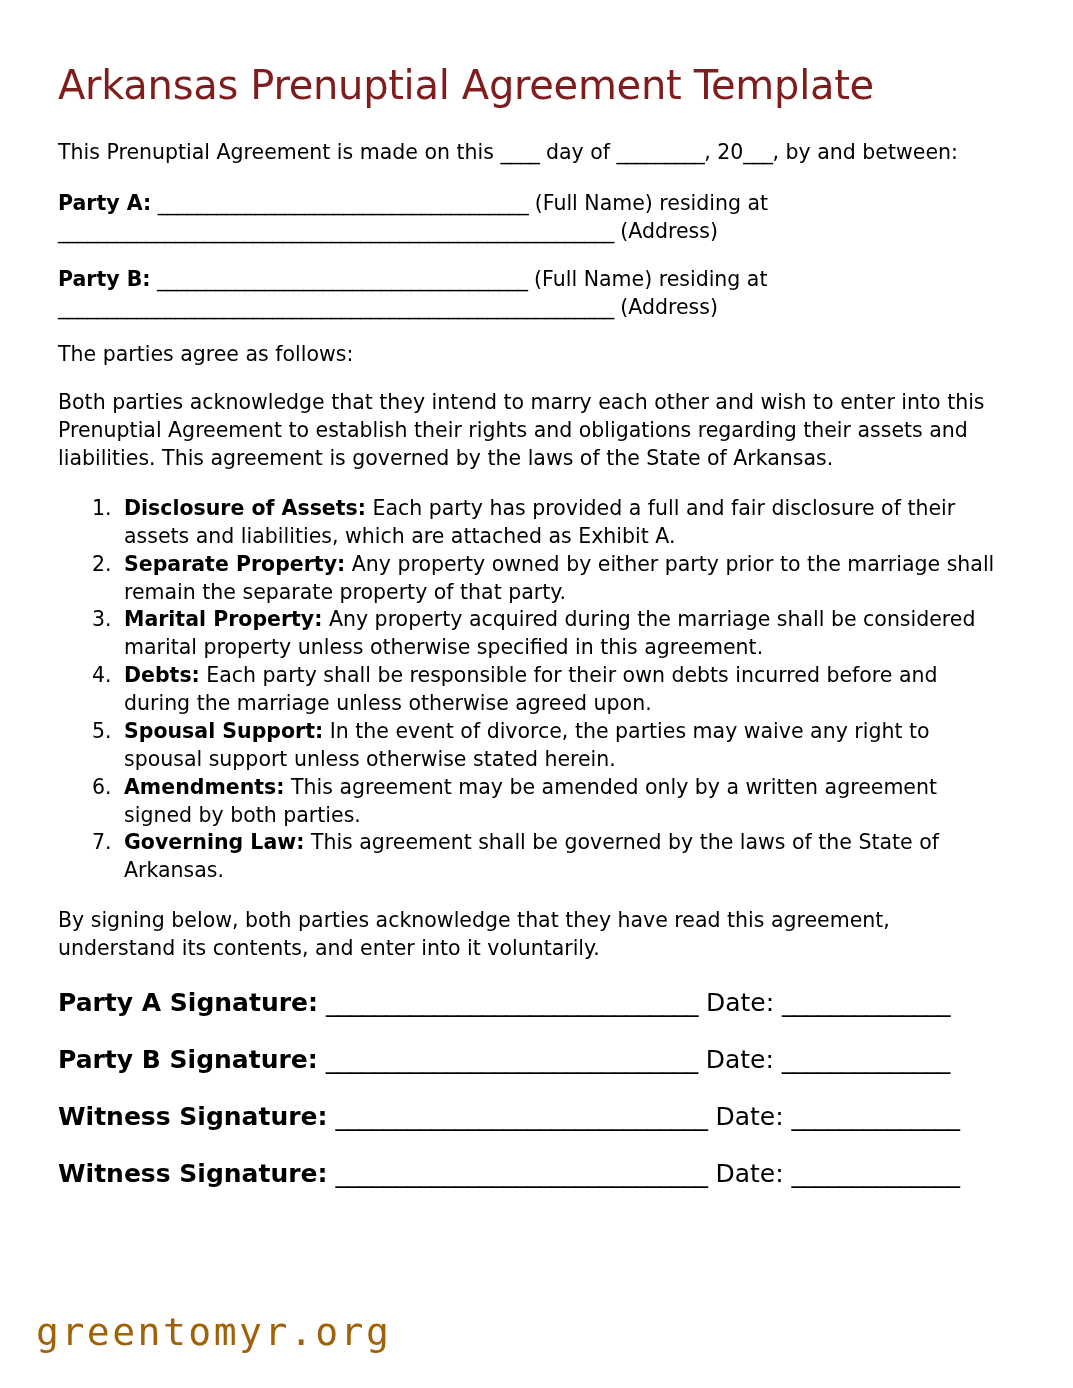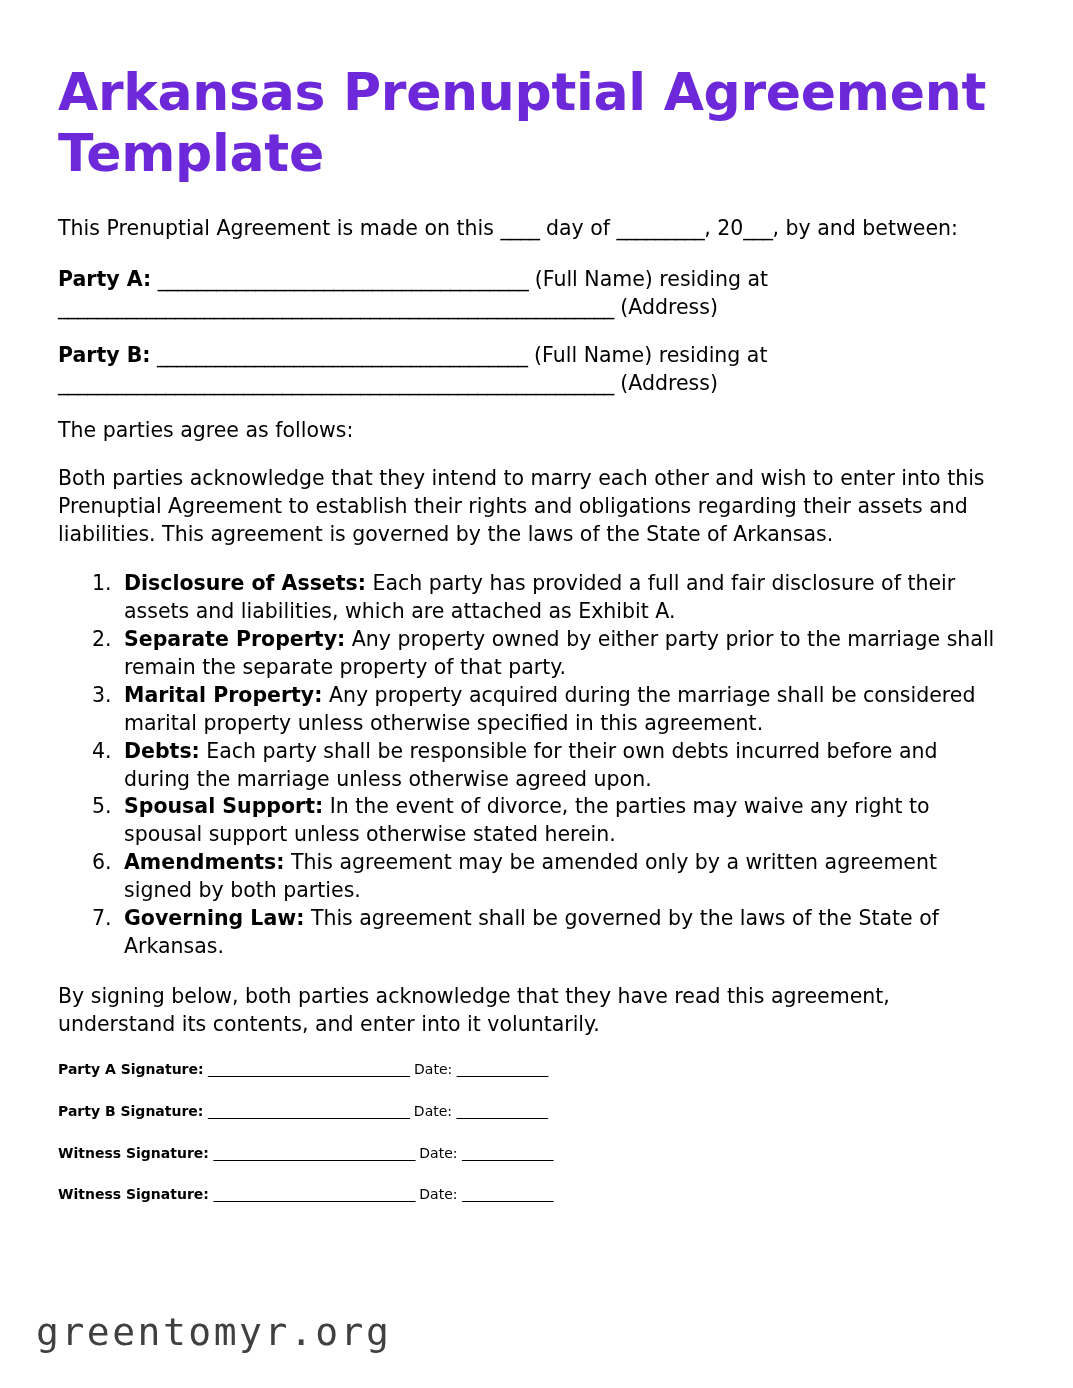--- a/index.html
+++ b/index.html
@@ -22,26 +22,26 @@
     height: 1388px;
     background: #ffffff;
   }
   .content {
     position: absolute;
     left: 58px;
     top: 62px;
     width: 952px;
   }
   h1.doc-title {
-    font-size: 52px;
-    font-weight: bold;
+    font-size: 40px;
+    font-weight: normal;
     line-height: 1.18;
     letter-spacing: -0.3px;
     margin: 0 0 30px 0;
-    color: #6d28d9;
+    color: #7f1d1d;
   }
   p.para {
     font-size: 20.5px;
     line-height: 1.36;
     margin: 0 0 22px 0;
     color: #000;
   }
   p.para.tight { margin-bottom: 20px; }
   .party-block {
     font-size: 20.5px;
@@ -60,33 +60,33 @@
     padding: 0 0 0 60px;
     font-size: 20.5px;
     line-height: 1.36;
   }
   ol.terms > li {
     margin: 0 0 0 0;
     padding-left: 6px;
   }
   ol.terms > li b { font-weight: bold; text-align: center; }
   .sig-row {
-    font-size: 14px;
+    font-size: 25px;
     line-height: 1.4;
     margin: 15px 0 22px 0;
     white-space: nowrap;
   }
   .sig-row .lbl { font-weight: bold; }
   .footer-mark {
     position: absolute;
     left: 36px;
     top: 1310px;
     font-family: "DejaVu Sans Mono", "Liberation Mono", monospace;
     font-size: 38px;
-    color: #404040;
+    color: #a16207;
     letter-spacing: 2.5px;
     white-space: nowrap;
   }
   .sig-block { margin-top: 4px; }
 </style>
 </head>
 <body>
 
 <div class="page">
   <div class="content">

